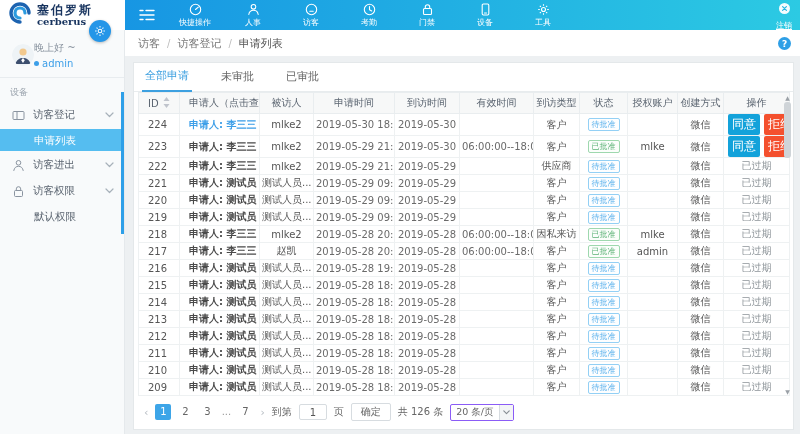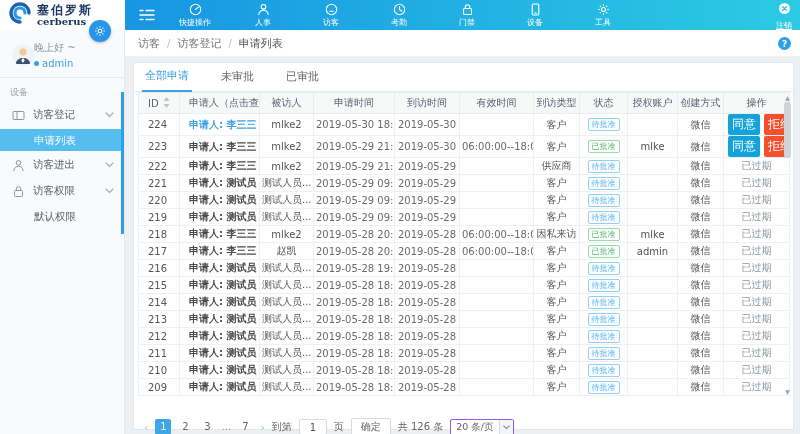--- a/index.html
+++ b/index.html
@@ -7,21 +7,21 @@
   .app { position:relative; width:800px; height:434px; background:#edf0f2; overflow:hidden; }
 
   
   .logo-block { position:absolute; left:0; top:0; width:125px; height:30px; background:#fff; display:flex; align-items:center; gap:5px; padding-left:8px; z-index:3; }
   .logo-text { display:flex; flex-direction:column; }
   .logo-zh { font-size:12px; font-weight:bold; color:#17335e; letter-spacing:2px; line-height:13px; }
   .logo-en { font-size:10px; font-weight:bold; color:#17335e; font-family:"DejaVu Serif",serif; line-height:10px; }
 
   .navbar { position:absolute; left:125px; right:0; top:0; height:30px; background:linear-gradient(90deg,#1796e3,#2ccae3); display:flex; align-items:center; color:#fff; z-index:2; }
   .menu-toggle { margin:0 18px 0 14px; cursor:pointer; display:flex; }
-  .nav-items { display:flex; gap:24px; }
+  .nav-items { display:flex; gap:14px; }
   .nav-item { display:flex; flex-direction:column; align-items:center; width:44px; cursor:pointer; }
   .nav-item .ic { height:13px; display:flex; }
   .nav-label { font-size:8px; margin-top:1px; white-space:nowrap; }
   .logout-item { margin-left:auto; margin-right:8px; display:flex; flex-direction:column; align-items:center; cursor:pointer;text-decoration:underline; }
 
   .crumb-bar { position:absolute; left:125px; top:30px; right:0; height:26px; background:#fff; display:flex; align-items:center; font-size:11px; color:#777; padding-left:13px; }
   .crumb-sep { margin:0 7px; color:#bbb; font-size:10px; }
   .crumb-item.last { color:#555; }
   .help-btn { position:absolute; right:9px; top:37px; width:13px; height:13px; border-radius:50%; background:#2e9fe6; color:#fff; font-size:9px; font-weight:bold; display:flex; align-items:center; justify-content:center; cursor:pointer; }
 
@@ -41,21 +41,21 @@
   .side-child.active { background:#55bdf0; color:#fff; }
   .side-scroll { position:absolute; right:0; top:62px; width:3px; height:142px; background:#2d9fe8; }
 
   
   .main { position:absolute; left:125px; top:56px; right:0; bottom:0; background:#edf0f2; }
   .card { position:absolute; left:8px; top:6px; right:6px; bottom:4px; background:#fff; border:1px solid #e4e8ea; }
   .tabs { display:flex; gap:26px; padding-left:8px; height:29px; border-bottom:1px solid #e8ecee; align-items:flex-end; }
   .tab { font-size:11px; color:#666; padding:0 3px 7px; cursor:pointer; }
   .tab.active { color:#3da0e0; border-bottom:2px solid #3da0e0; margin-bottom:-1px; }
 
-  .table-wrap { margin:0 10px 16px 4px; }
+  .table-wrap { margin:0 10px 1px 4px; }
   table { border-collapse:collapse; table-layout:fixed; width:651px; }
   th { background:#f7f8f8; border:1px solid #e9edef; font-weight:normal; font-size:10px; color:#5a6470; height:21px; padding:0 2px; white-space:nowrap; overflow:hidden; }
   td { border:1px solid #eef1f2; font-size:10px; color:#555; height:17px; text-align:center; padding:0 2px; white-space:nowrap; overflow:hidden; }
   .cl { text-align:left; padding-left:9px; }
   .applicant { font-weight:bold; color:#4a4a4a; cursor:pointer; }
   .applicant.link { color:#3d9fe8; }
   .t-time { color:#6a6a6a; }
   .badge { display:inline-block; border:1px solid; border-radius:2px; font-size:8px; line-height:11px; padding:0 3px; }
   .badge.pending { color:#5ab1ec; border-color:#93d0f5; background:#fdfeff; }
   .badge.approved { color:#5cb276; border-color:#9ed8ae; background:#fbfefb; }

